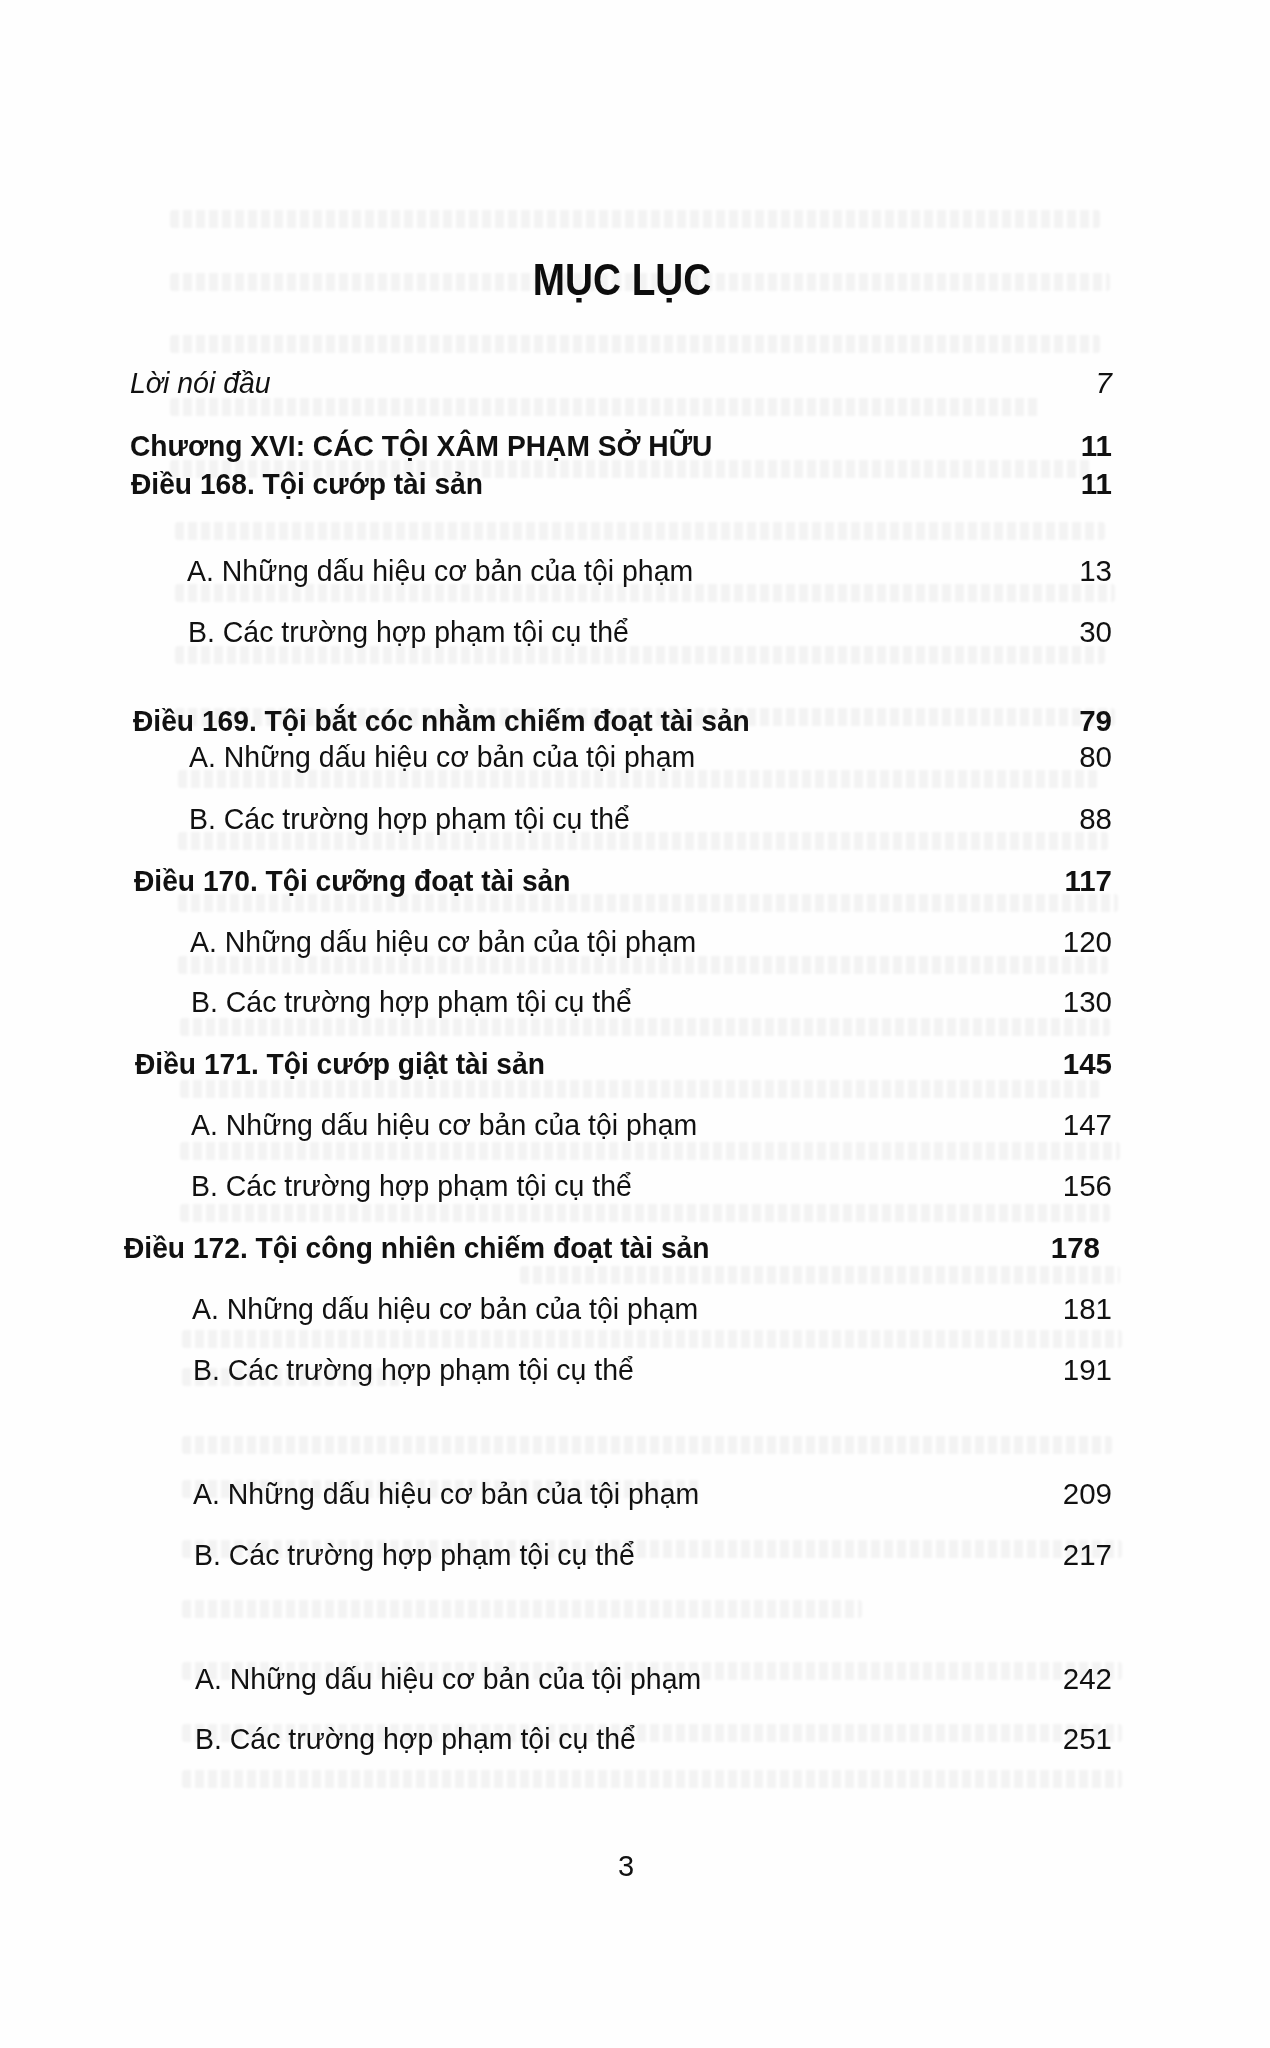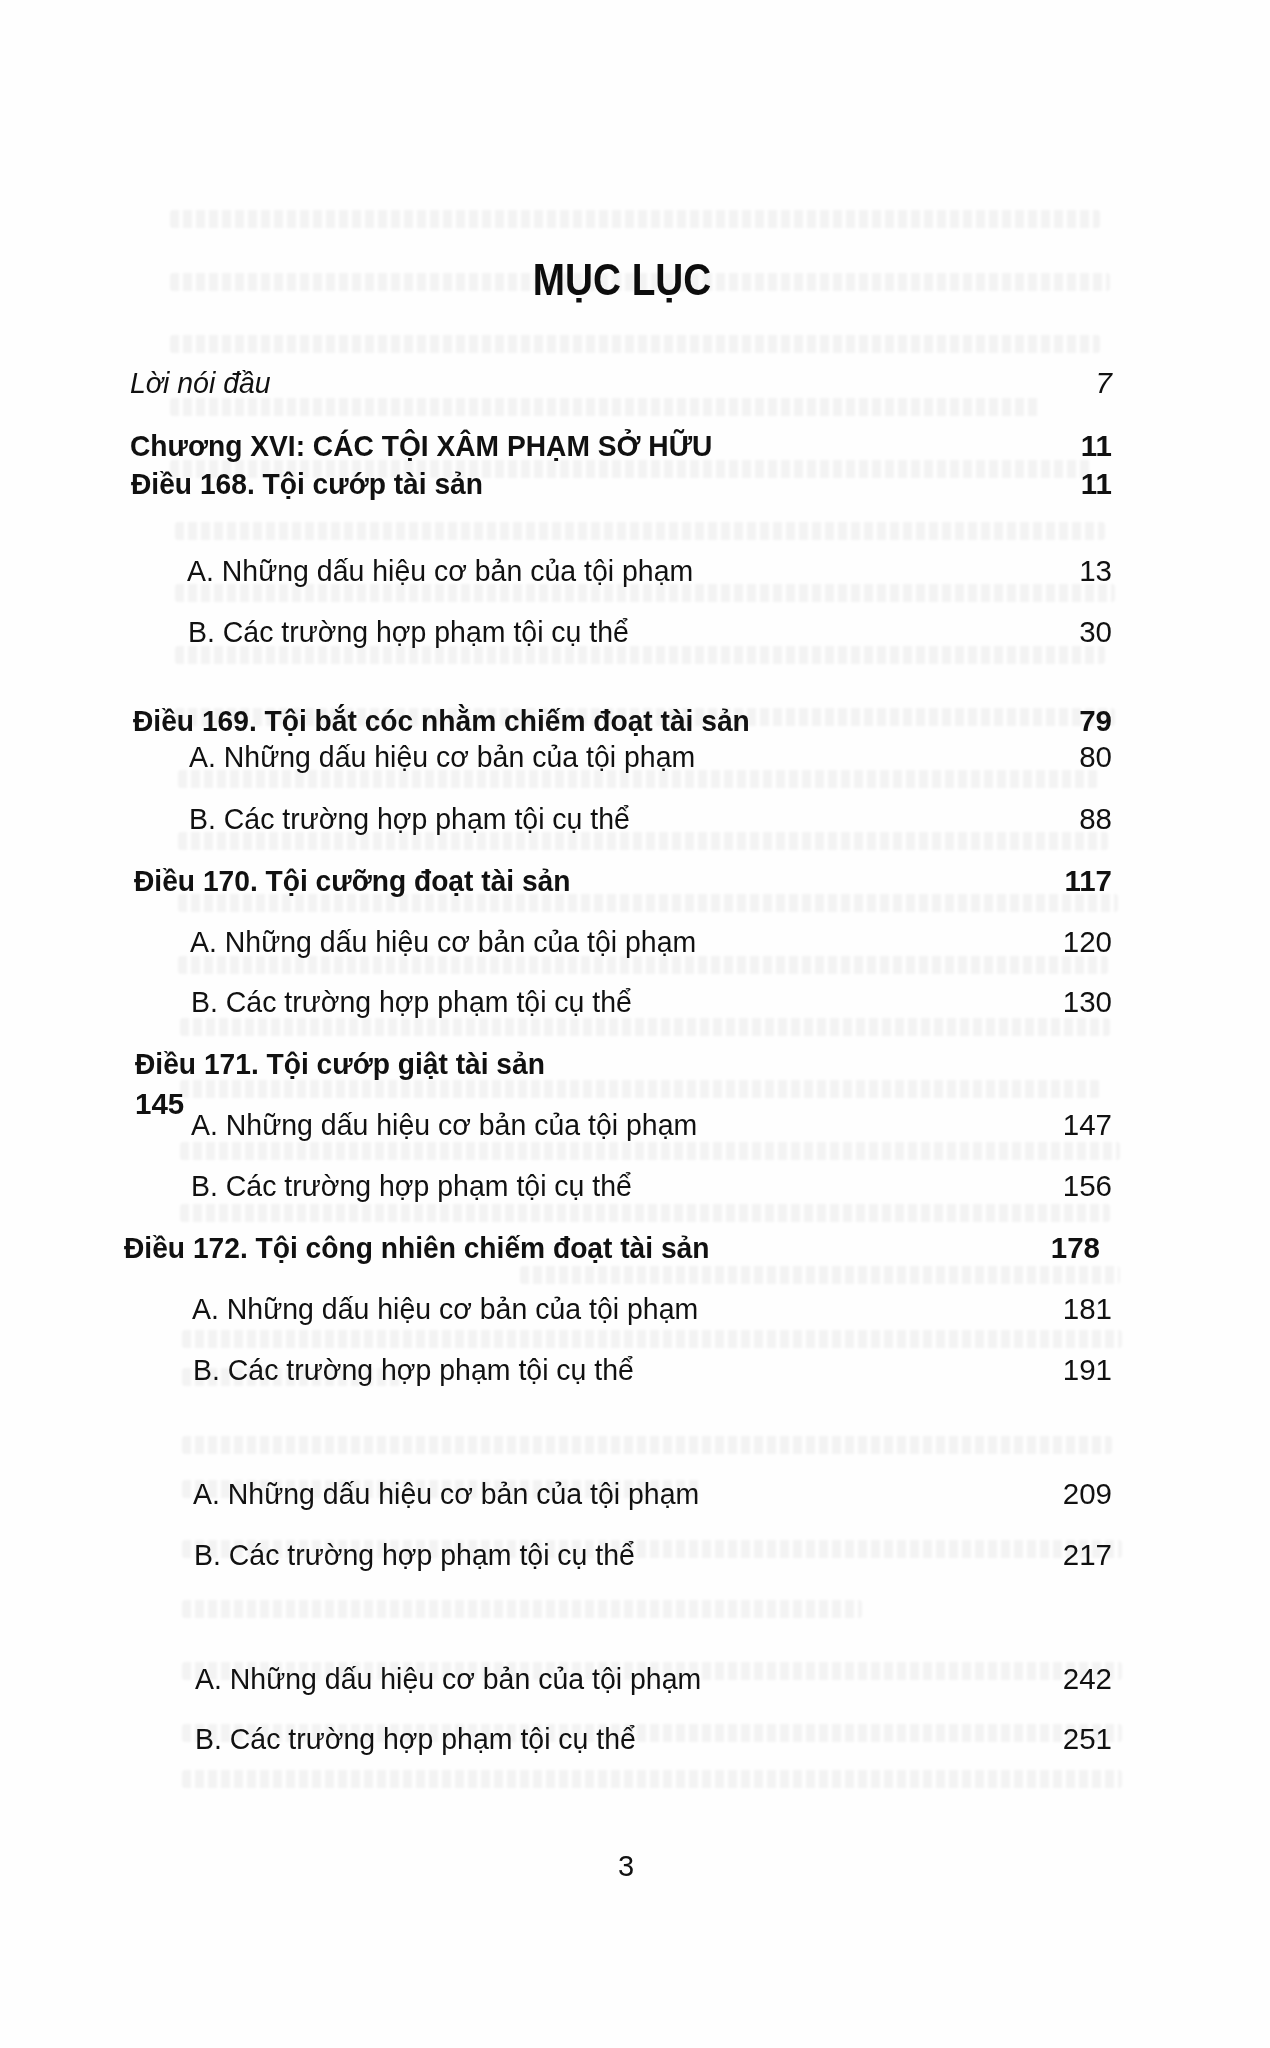--- a/index.html
+++ b/index.html
@@ -179,21 +179,21 @@
     <div class="row section" style="left:190px;width:922px;top:922px;">
       <span class="label">A. Những dấu hiệu cơ bản của tội phạm</span>
       <span class="pg">120</span>
     </div>
 
     <div class="row section" style="left:191px;width:921px;top:982px;">
       <span class="label">B. Các trường hợp phạm tội cụ thể</span>
       <span class="pg">130</span>
     </div>
 
-    <div class="row article" style="left:135px;width:977px;top:1044px;flex-direction:column;">
+    <div class="row article" style="left:135px;width:977px;top:1044px;">
       <span class="label">Điều 171. Tội cướp giật tài sản</span>
       <span class="pg">145</span>
     </div>
 
     <div class="row section" style="left:191px;width:921px;top:1105px;">
       <span class="label">A. Những dấu hiệu cơ bản của tội phạm</span>
       <span class="pg">147</span>
     </div>
 
     <div class="row section" style="left:191px;width:921px;top:1166px;">

